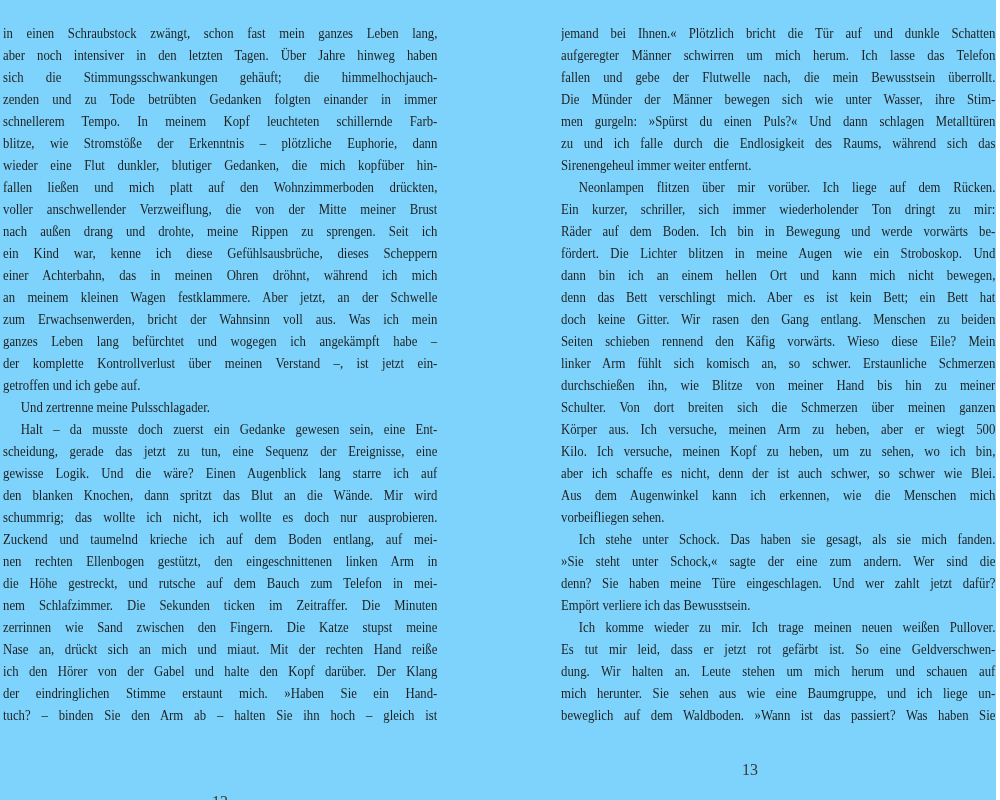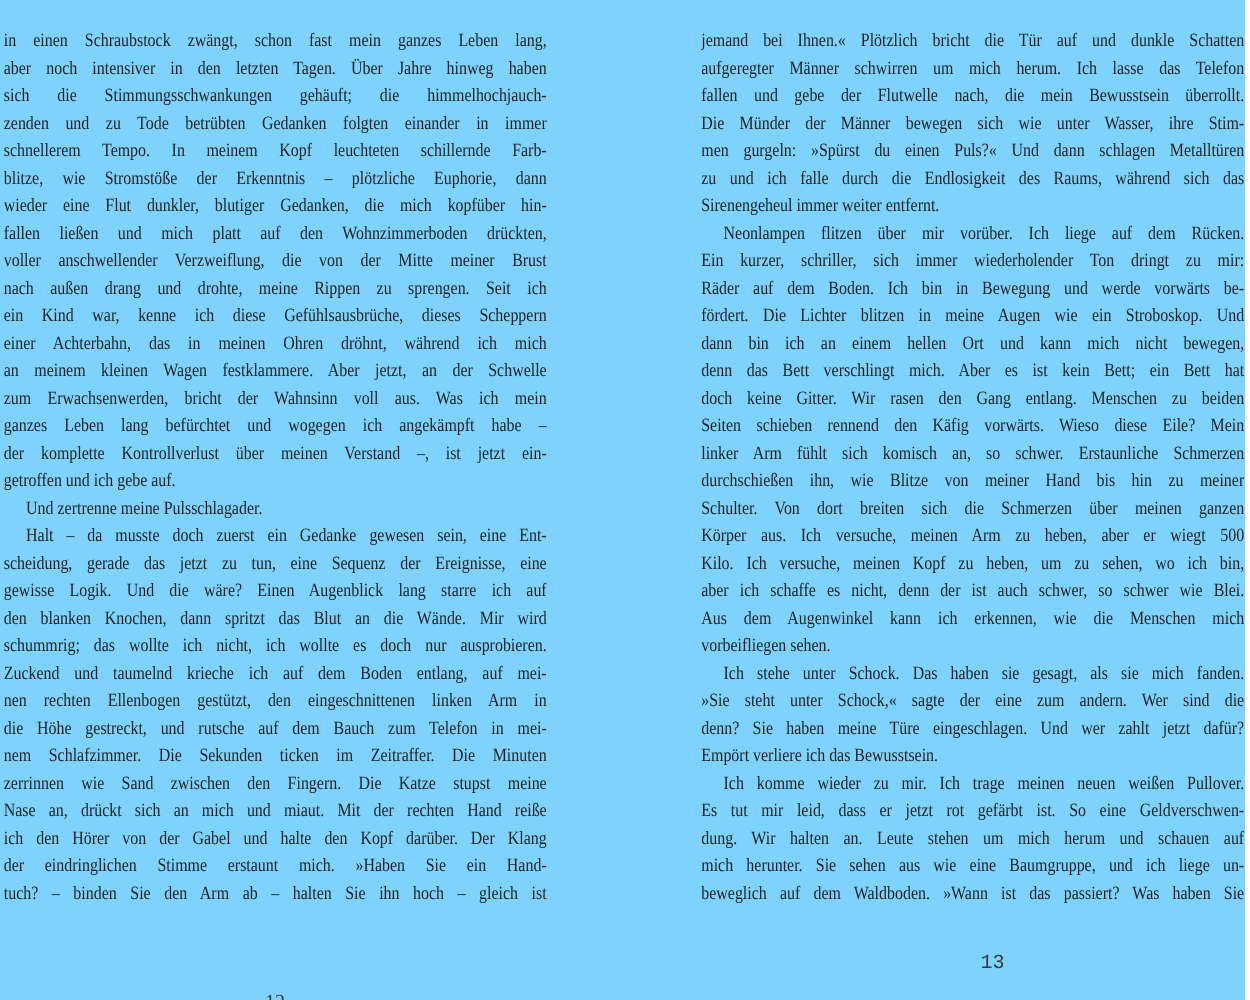--- a/index.html
+++ b/index.html
@@ -38,21 +38,21 @@
   .line.indent { padding-left: 21px; }
   .folio {
     position: absolute;
     top: 761px;
     width: 100px;
     text-align: center;
     font-size: 16px;
     color: #3a3a3a;
   }
   #folio-left  { left: 170px; margin-top: 32px; }
-  #folio-right { left: 744px; font-family: Liberation Mono, monospace; }
+  #folio-right { left: 700px; }
 </style>
 </head>
 <body>
 
 <div id="spread">
 
   <div id="left-text" class="page-text">
       <div class="line">in einen Schraubstock zwängt, schon fast mein ganzes Leben lang,</div>
       <div class="line">aber noch intensiver in den letzten Tagen. Über Jahre hinweg haben</div>
       <div class="line">sich die Stimmungsschwankungen gehäuft; die himmelhochjauch-</div>

